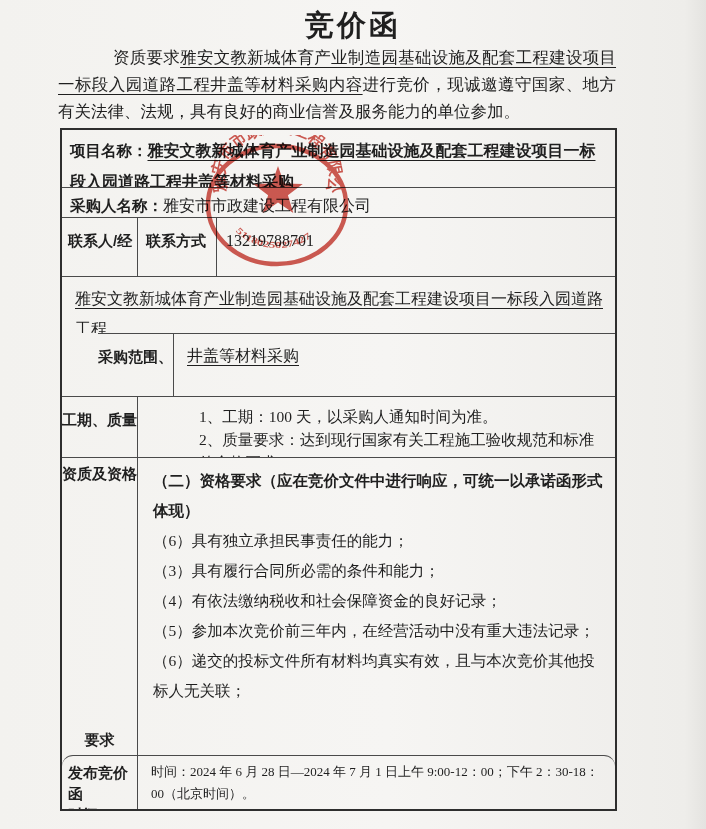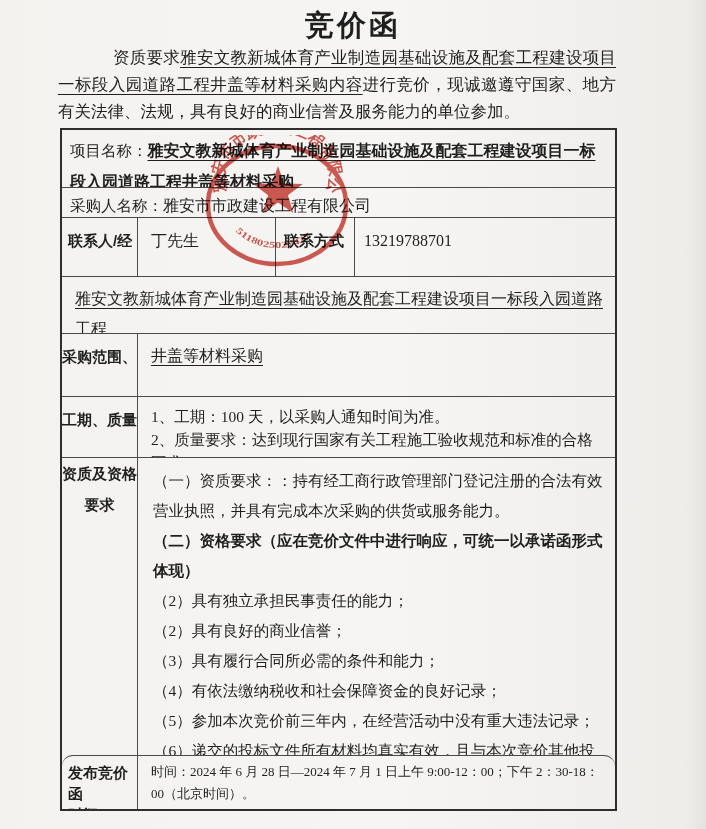--- a/index.html
+++ b/index.html
@@ -27,47 +27,47 @@
 
   
   .bid-table {
     position:absolute; left:60px; top:128px; width:557px;
     border:2px solid #2e2e2e;
     font-size:16px;
   }
   .tr { display:flex; border-top:1px solid #4a4a4a; }
   .tr:first-child { border-top:none; }
   .r1 { height:57px; } .r2 { height:30px; } .r3 { height:59px; }
-  .r4 { height:57px; } .r5 { height:63px; } .r6 { height:61px; }
+  .r4 { height:57px; } .r5 { height:63px;margin-left:36px; } .r6 { height:61px; }
   .r7 { height:298px; } .r8 { height:54px;border-radius:11px; }
 
   .td { overflow:hidden; }
   .td-full { flex:1; padding:5px 10px 0 8px; line-height:31px; }
   .td-label {
     width:76px; border-right:1px solid #4a4a4a; flex-shrink:0;
     font-family:"Liberation Sans", sans-serif; font-weight:bold; font-size:15px;
     text-align:center; line-height:31px; padding-top:7px;
   }
   .td-label.left { text-align:left; padding-left:6px; }
-  .td-label.mid  { display:flex; flex-direction:column; justify-content:flex-start; padding-top:0; }
+  .td-label.mid  { display:flex; flex-direction:column; justify-content:space-between; padding-top:0; }
   .td-label.tight{ line-height:21px; padding-top:6px; }
   .td-content { flex:1; padding:7px 12px 0 13px; line-height:30px; }
 
-  .lbl-inline { font-family:"Liberation Sans", sans-serif; font-weight:normal; font-size:15.5px; }
+  .lbl-inline { font-family:"Liberation Sans", sans-serif; font-weight:bold; font-size:15.5px; }
   .val-strong { font-weight:bold; }
 
   
   .td-c1 { width:138px; border-right:1px solid #4a4a4a; padding:8px 6px 0 13px; line-height:30px; }
   .td-c2 {
     width:79px; border-right:1px solid #4a4a4a; padding:8px 2px 0 8px; line-height:30px;
     font-family:Liberation Sans, sans-serif; font-weight:bold; font-size:15px;
   }
   .td-c3 { flex:1; padding:8px 8px 0 9px; line-height:30px; }
 
-  .sched-line { line-height:23px; font-size:15.5px; }
+  .sched-line { line-height:23px; font-size:15.5px;margin-left:48px; }
   .td-sched { padding-top:8px; }
   .qual-item { line-height:30px; font-size:15.5px; }
   .td-qual { padding:8px 12px 0 15px; }
   .td-time { padding:5px 12px 0 13px; line-height:22px; font-size:13px; }
 
   
   .seal {
     position:absolute; left:197px; top:135px; width:160px; height:140px;
     opacity:0.88; mix-blend-mode:multiply; pointer-events:none;
   }
@@ -90,21 +90,20 @@
 
     <div class="tr r2">
       <div class="td td-full" style="line-height:25px;"><span class="lbl-inline">采购人名称：</span><span>雅安市市政建设工程有限公司</span></div>
     </div>
 
     <div class="tr r3">
       <div class="td td-label left">
         <div>联系人/经</div>
 
       </div>
-      <div class="td td-c1">丁先生</div>
       <div class="td td-c2">联系方式</div>
       <div class="td td-c3">13219788701</div>
     </div>
 
     <div class="tr r4">
       <div class="td td-content"><span class="u">雅安文教新城体育产业制造园基础设施及配套工程建设项目一标段入园道路工程</span></div>
     </div>
 
     <div class="tr r5">
       <div class="td td-label">
@@ -124,24 +123,22 @@
         <div class="sched-line">2、质量要求：达到现行国家有关工程施工验收规范和标准的合格要求。</div>
       </div>
     </div>
 
     <div class="tr r7">
       <div class="td td-label mid">
         <div>资质及资格</div>
         <div>要求</div>
       </div>
       <div class="td td-content td-qual">
-        <div class="qual-item">（一）资质要求：：持有经工商行政管理部门登记注册的合法有效营业执照，并具有完成本次采购的供货或服务能力。</div>
         <div class="qual-item bold">（二）资格要求（应在竞价文件中进行响应，可统一以承诺函形式体现）</div>
-        <div class="qual-item">（2）具有独立承担民事责任的能力；</div>
-        <div class="qual-item">（2）具有良好的商业信誉；</div>
+        <div class="qual-item">（6）具有独立承担民事责任的能力；</div>
         <div class="qual-item">（3）具有履行合同所必需的条件和能力；</div>
         <div class="qual-item">（4）有依法缴纳税收和社会保障资金的良好记录；</div>
         <div class="qual-item">（5）参加本次竞价前三年内，在经营活动中没有重大违法记录；</div>
         <div class="qual-item">（6）递交的投标文件所有材料均真实有效，且与本次竞价其他投标人无关联；</div>
 
       </div>
     </div>
 
     <div class="tr r8">
       <div class="td td-label left tight">

